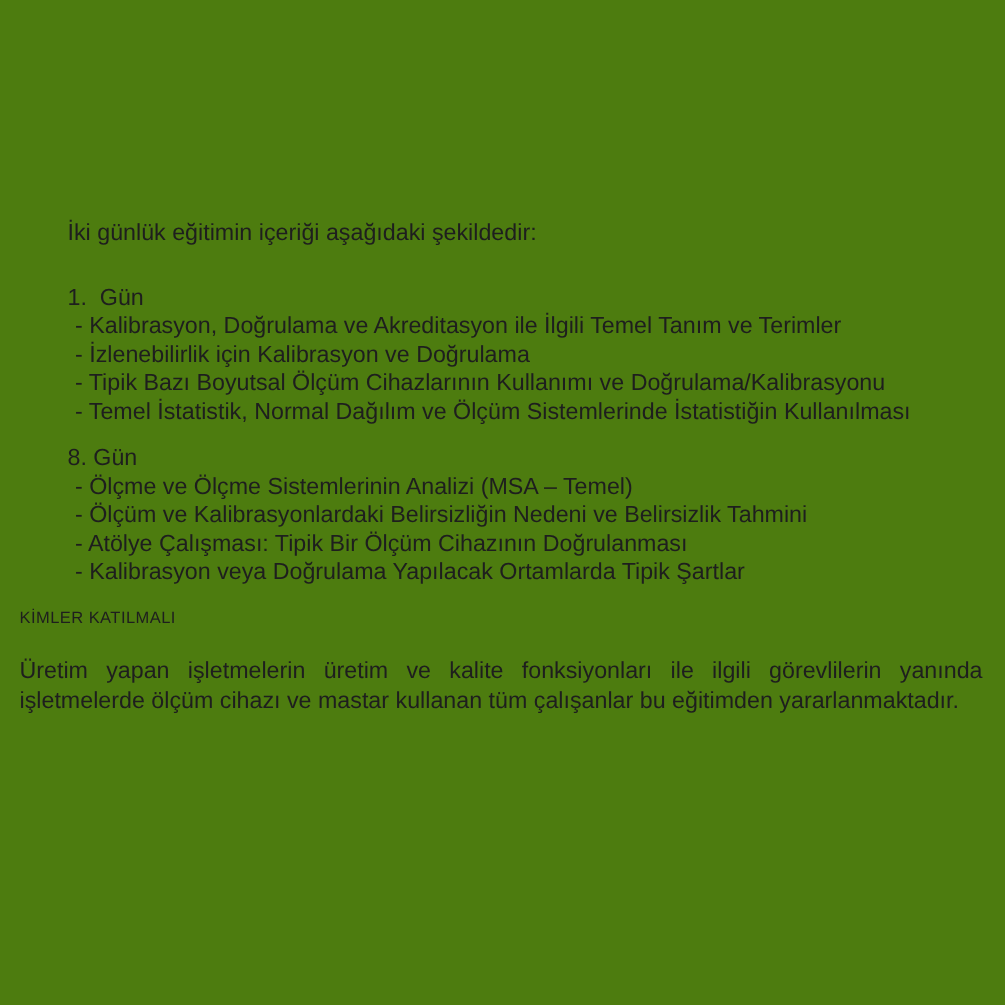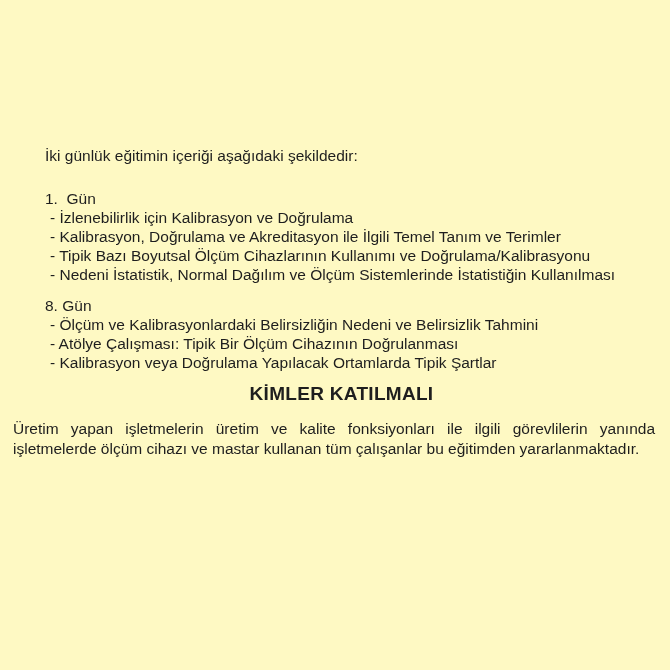--- a/index.html
+++ b/index.html
@@ -11,21 +11,21 @@
     height: 670px;
     overflow: hidden;
     font-family: "Liberation Sans", sans-serif;
   }
   .page {
     position: relative;
     width: 670px;
     height: 670px;
     box-sizing: border-box;
     padding-top: 146px;
-    background: #fef9c3;
+    background: #4d7c0f;
     color: #1e1e1e;
     font-size: 15.5px;
     line-height: 19px;
     -webkit-font-smoothing: antialiased;
   }
   .intro {
     margin: 0 0 0 45px;
     white-space: pre;
   }
   .section-title {
@@ -37,52 +37,52 @@
   }
   .section-list {
     margin: 0 0 0 50px;
     padding: 0;
   }
   .list-line {
     white-space: pre;
   }
   .kimler-heading {
     margin: 12px 0 0 13px;
-    font-size: 19px;
-    font-weight: bold;
+    font-size: 11px;
+    font-weight: normal;
     letter-spacing: 0.3px;
     line-height: 19px;
-    text-align: center;
   }
   .body-paragraph {
     margin: 16px 0 0 13px;
     width: 642px;
     text-align: justify;
     line-height: 20px;
   }
 </style>
 </head>
 <body>
 
 <div class="page">
 
   <div class="intro">İki günlük eğitimin içeriği aşağıdaki şekildedir:</div>
 
   <div class="section-title">1.  Gün</div>
 
   <div class="section-list">
+    <div class="list-line">- Kalibrasyon, Doğrulama ve Akreditasyon ile İlgili Temel Tanım ve Terimler</div>
     <div class="list-line">- İzlenebilirlik için Kalibrasyon ve Doğrulama</div>
-    <div class="list-line">- Kalibrasyon, Doğrulama ve Akreditasyon ile İlgili Temel Tanım ve Terimler</div>
     <div class="list-line">- Tipik Bazı Boyutsal Ölçüm Cihazlarının Kullanımı ve Doğrulama/Kalibrasyonu</div>
-    <div class="list-line">- Nedeni İstatistik, Normal Dağılım ve Ölçüm Sistemlerinde İstatistiğin Kullanılması</div>
+    <div class="list-line">- Temel İstatistik, Normal Dağılım ve Ölçüm Sistemlerinde İstatistiğin Kullanılması</div>
   </div>
 
   <div class="section-title second">8. Gün</div>
 
   <div class="section-list">
+    <div class="list-line">- Ölçme ve Ölçme Sistemlerinin Analizi (MSA – Temel)</div>
     <div class="list-line">- Ölçüm ve Kalibrasyonlardaki Belirsizliğin Nedeni ve Belirsizlik Tahmini</div>
     <div class="list-line">- Atölye Çalışması: Tipik Bir Ölçüm Cihazının Doğrulanması</div>
     <div class="list-line">- Kalibrasyon veya Doğrulama Yapılacak Ortamlarda Tipik Şartlar</div>
   </div>
 
   <div class="kimler-heading">KİMLER KATILMALI</div>
 
   <div class="body-paragraph">Üretim yapan işletmelerin üretim ve kalite fonksiyonları ile ilgili görevlilerin yanında işletmelerde ölçüm cihazı ve mastar kullanan tüm çalışanlar bu eğitimden yararlanmaktadır.</div>
 
 </div>

